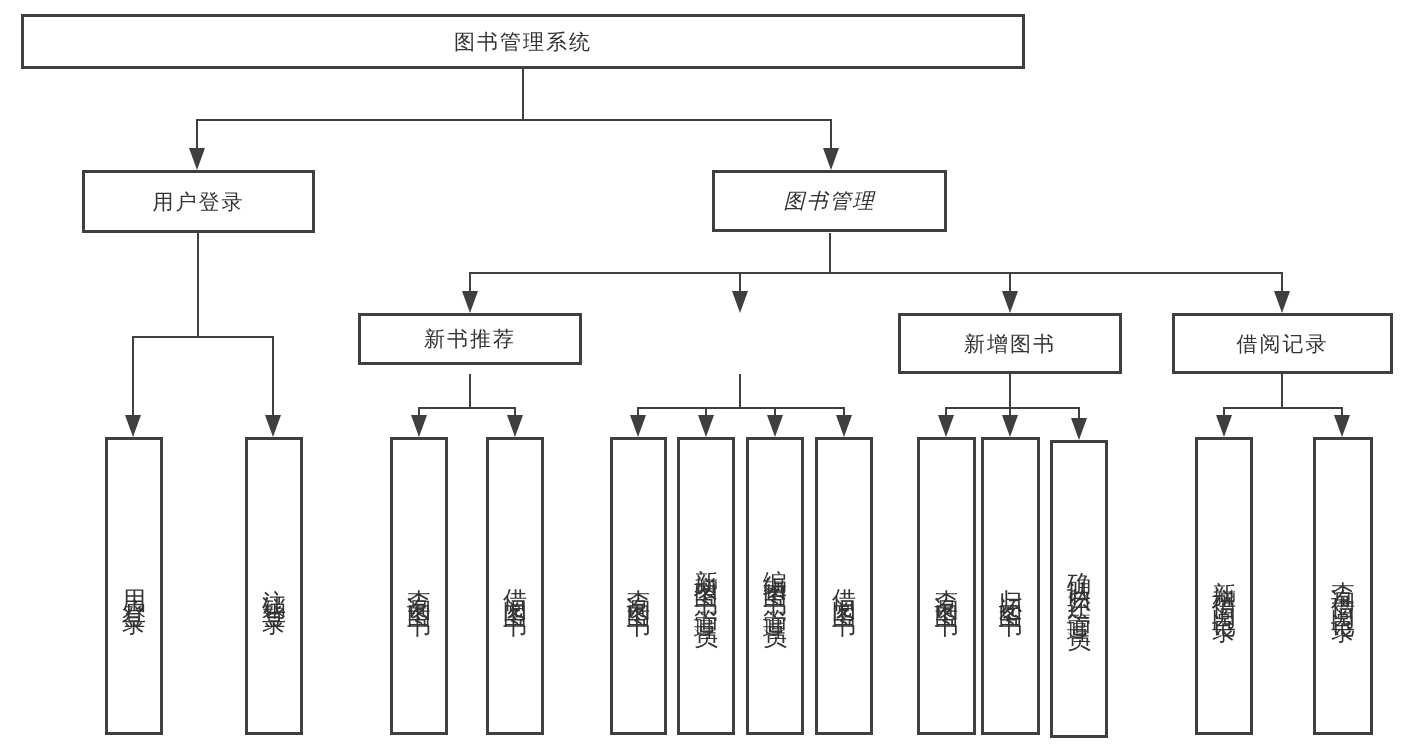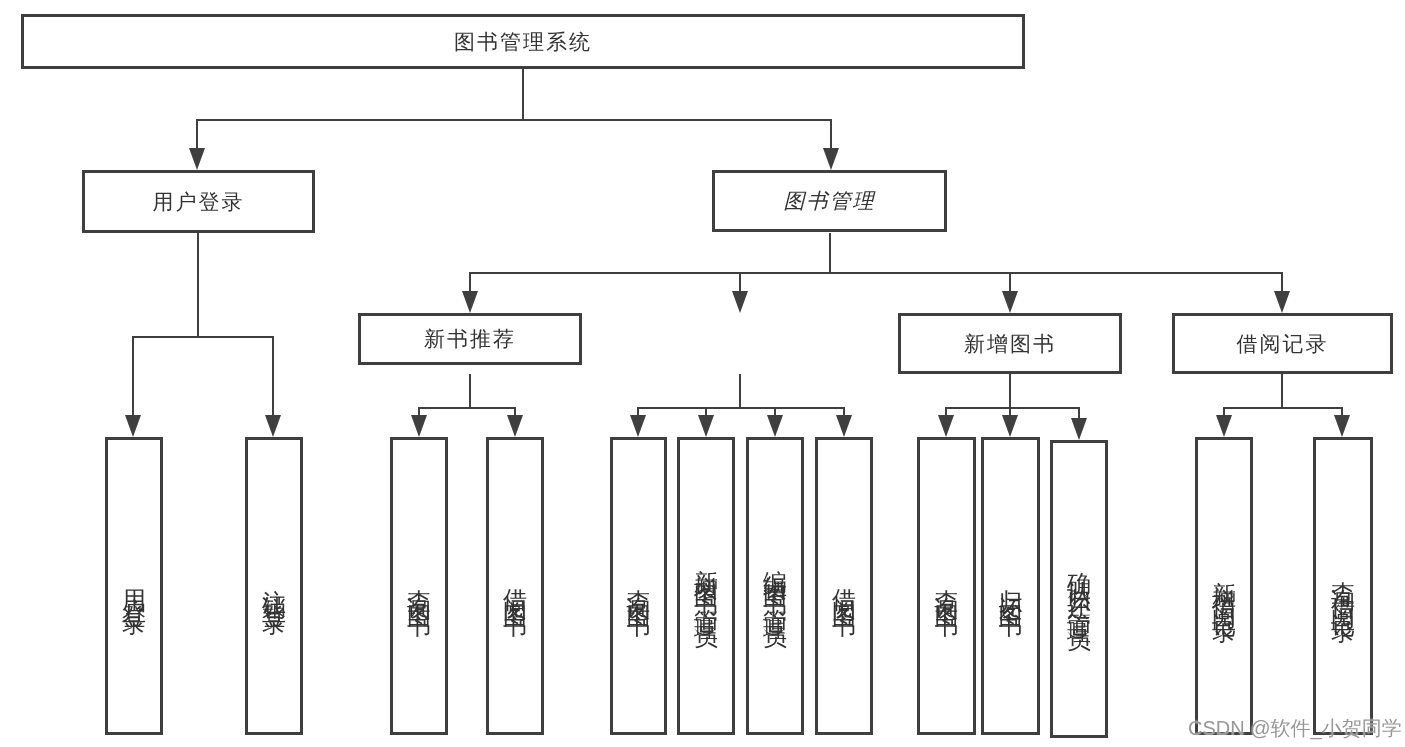--- a/index.html
+++ b/index.html
@@ -182,15 +182,14 @@
     <span class="vlabel">确认归还（管理员）</span>
   </div>
 
   <div class="box" style="left:1195px; top:437px; width:58px; height:298px;">
     <span class="vlabel">新增借阅记录</span>
   </div>
   <div class="box" style="left:1313px; top:437px; width:60px; height:298px;">
     <span class="vlabel">查询借阅记录</span>
   </div>
 
-  <div class="watermark">CSDN @软件_小贺同学</div>
 
 </div>
 
 </body></html>

